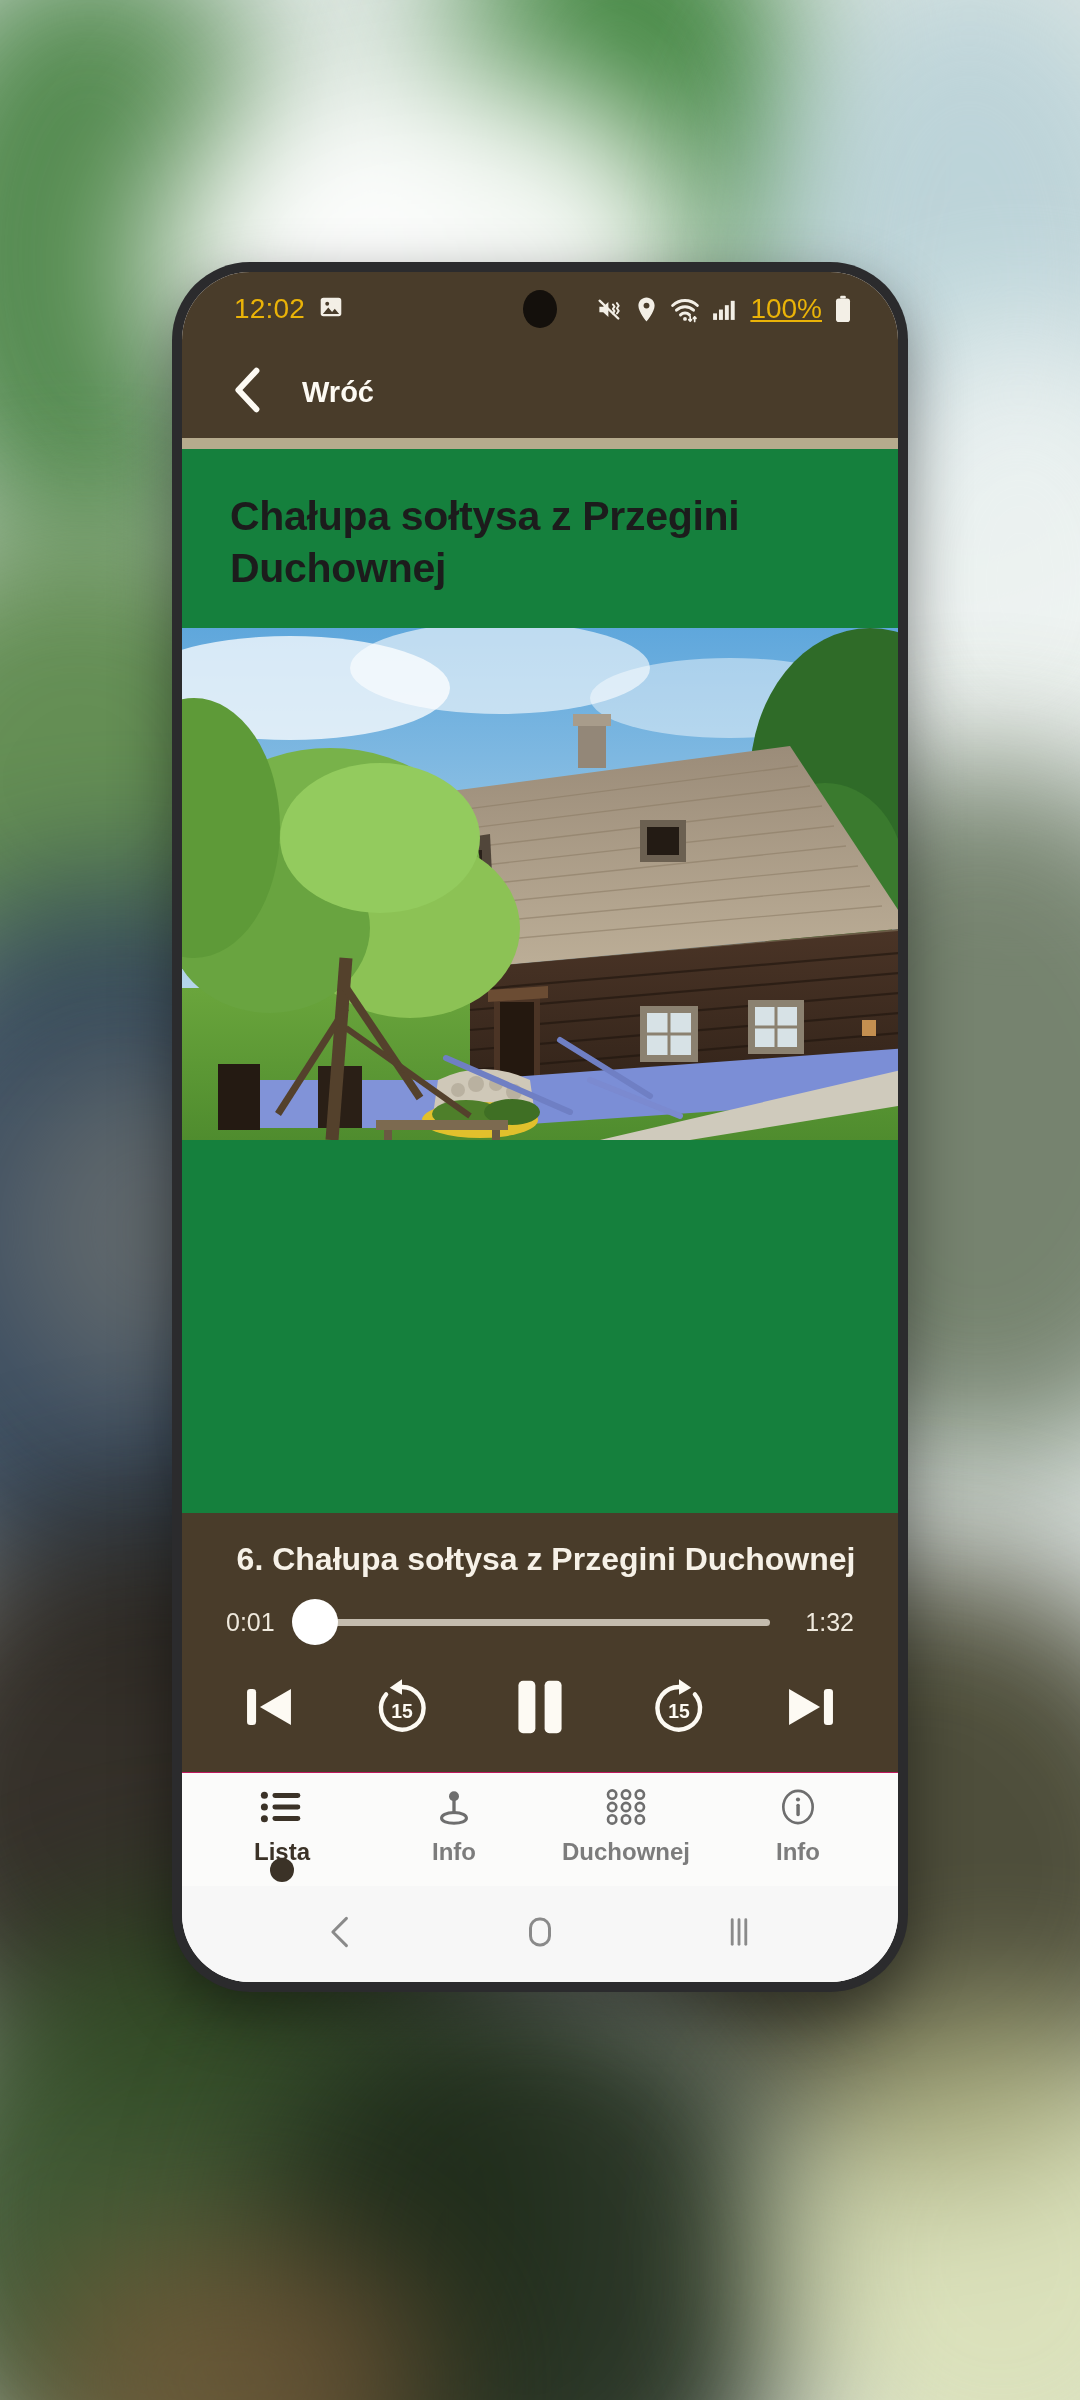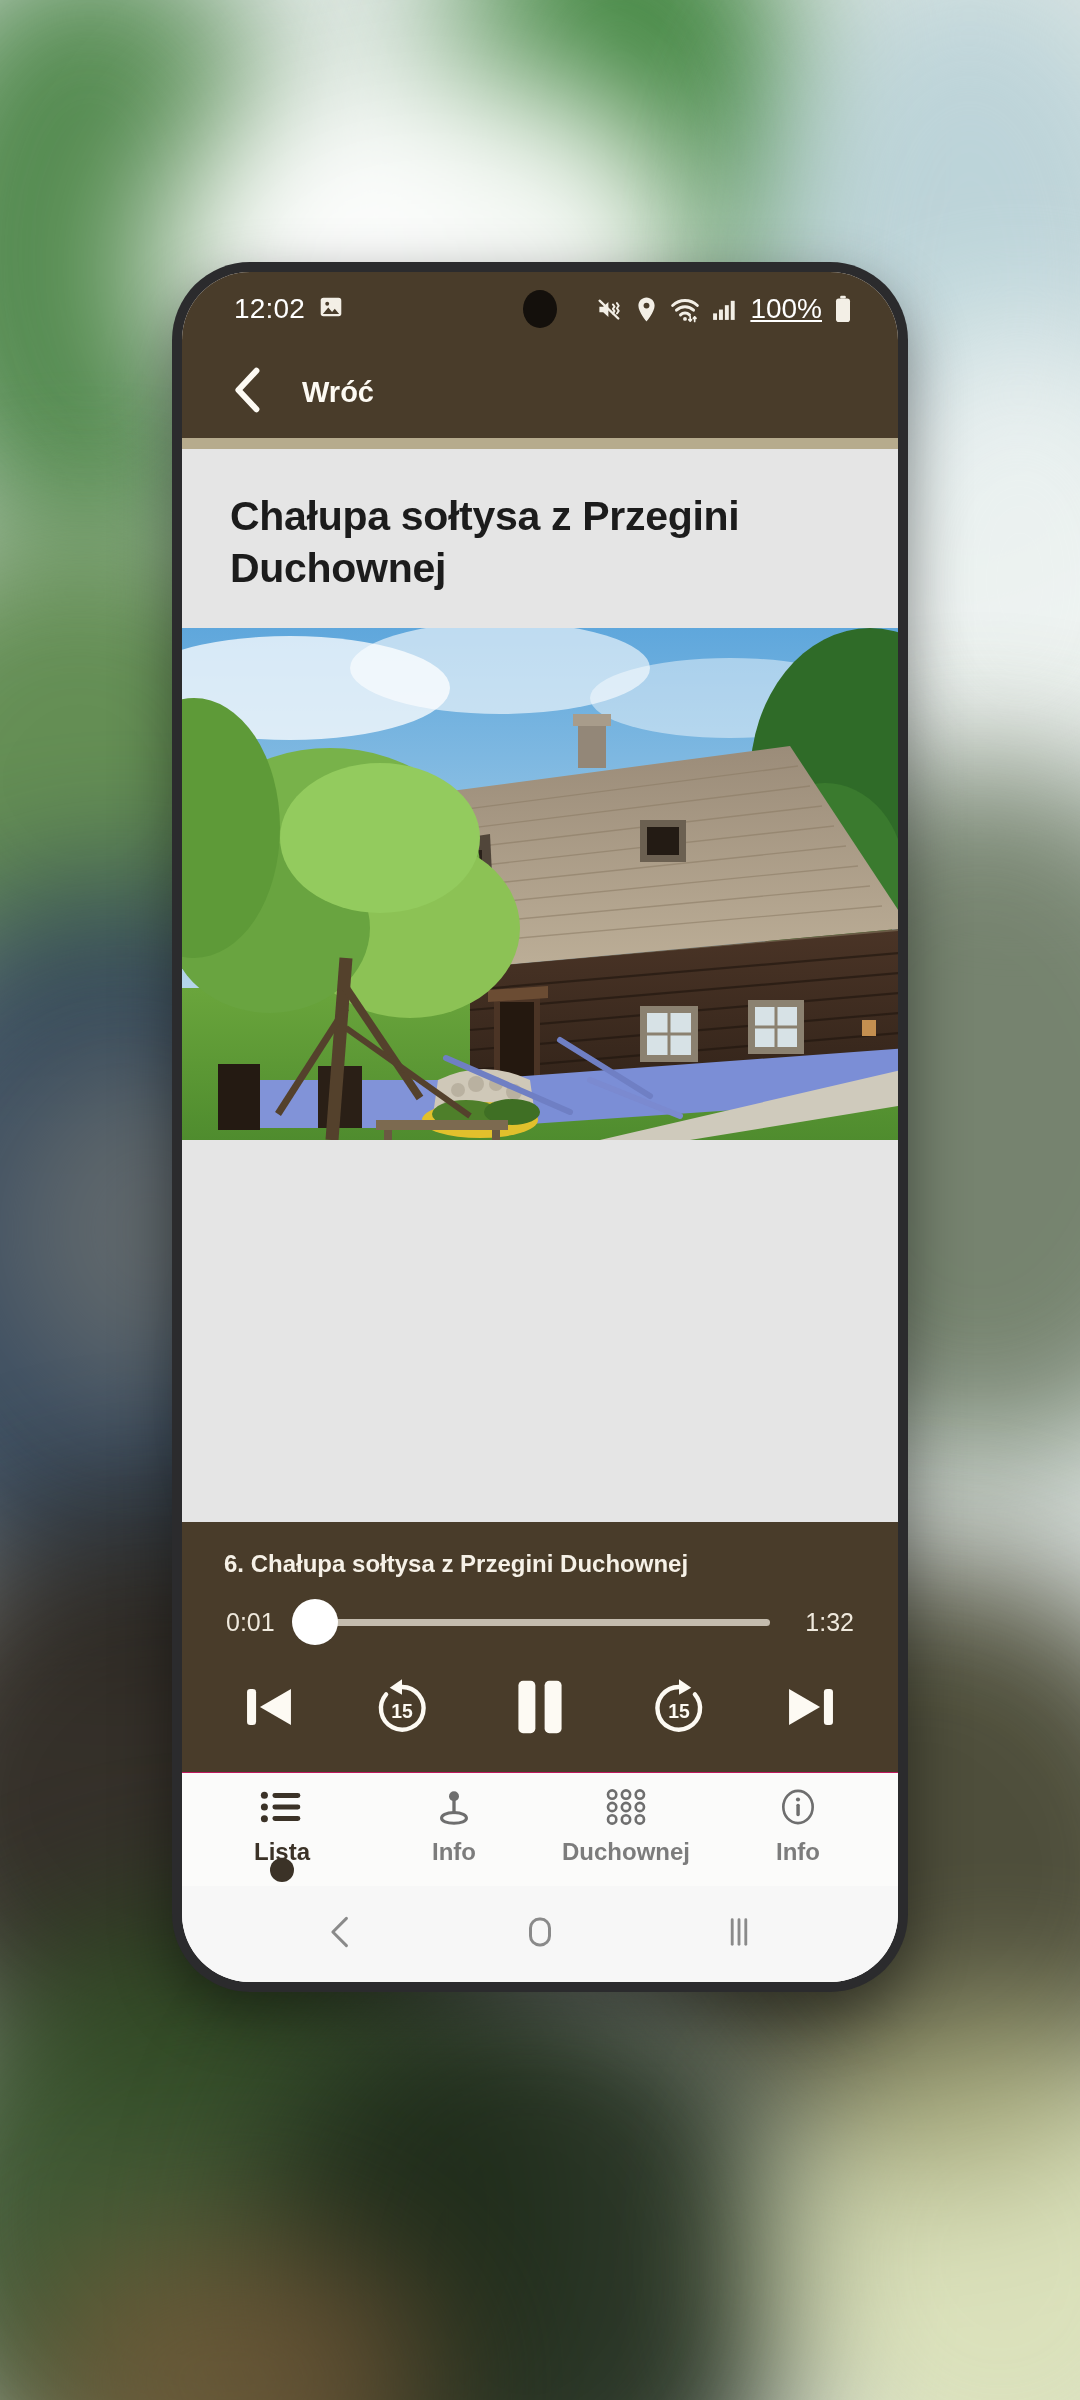--- a/index.html
+++ b/index.html
@@ -52,21 +52,21 @@
     display: flex; flex-direction: column;
   }
 
   
   #statusbar {
     position: relative;
     height: 74px;
     background: #493c2a;
     display: flex; align-items: center;
     padding: 0 46px 0 52px;
-    color: #ffffff;
+    color: #eab308;
     flex: 0 0 auto;
   }
   #status-left { display: flex; align-items: center; gap: 13px; }
   #clock { font-size: 28px; letter-spacing: .2px; }
   .sb-icons { margin-left: auto; display: flex; align-items: center; gap: 12px; }
   .sb-icons svg { display: block; }
   #battery-pct { font-size: 28px; margin-left: 2px; text-decoration: underline; }
   #punchhole {
     position: absolute;
     left: 50%; top: 50%;
@@ -84,39 +84,39 @@
     gap: 34px;
     padding: 0 46px;
     flex: 0 0 auto;
   }
   #back-label {
     color: #fdfaf3; font-size: 29px; font-weight: bold;
   }
   #header-rule { height: 11px; background: #b6ab8d; flex: 0 0 auto; }
 
   
-  #content { background: #e5e5e5; flex: 1 1 auto; overflow: hidden; display: flex; flex-direction: column; }
+  #content { background: #15803d; flex: 1 1 auto; overflow: hidden; display: flex; flex-direction: column; }
   #page-title {
     padding: 42px 48px 34px 48px;
     font-size: 41px; line-height: 1.26;
     font-weight: bold; color: #1c1c1c;
     letter-spacing: -.3px;
   }
   #hero { width: 100%; height: 512px; position: relative; overflow: hidden; flex: 0 0 auto; }
   #hero svg { display:block; width: 100%; height: 100%; }
 
   
   #player {
     background: #493c2a;
     flex: 0 0 auto;
     padding: 20px 0 26px 0;
   }
   #track-title {
-    color: #f6f1e7;
-    font-size: 24px; font-weight: bold;
+    text-align: center; color: #f6f1e7;
+    font-size: 32px; font-weight: bold;
     padding: 8px 30px 0 42px;
   }
   #seekrow {
     display: flex; align-items: center;
     gap: 18px; padding: 26px 44px 0 44px;
   }
   .time { color: #efe9dd; font-size: 25px; min-width: 66px; }
   .time.right { text-align: right; }
   #track-wrap { position: relative; flex: 1 1 auto; height: 36px; display: flex; align-items: center; }
   #track-line { width: 100%; height: 7px; background: #c4bcae; border-radius: 4px; }

